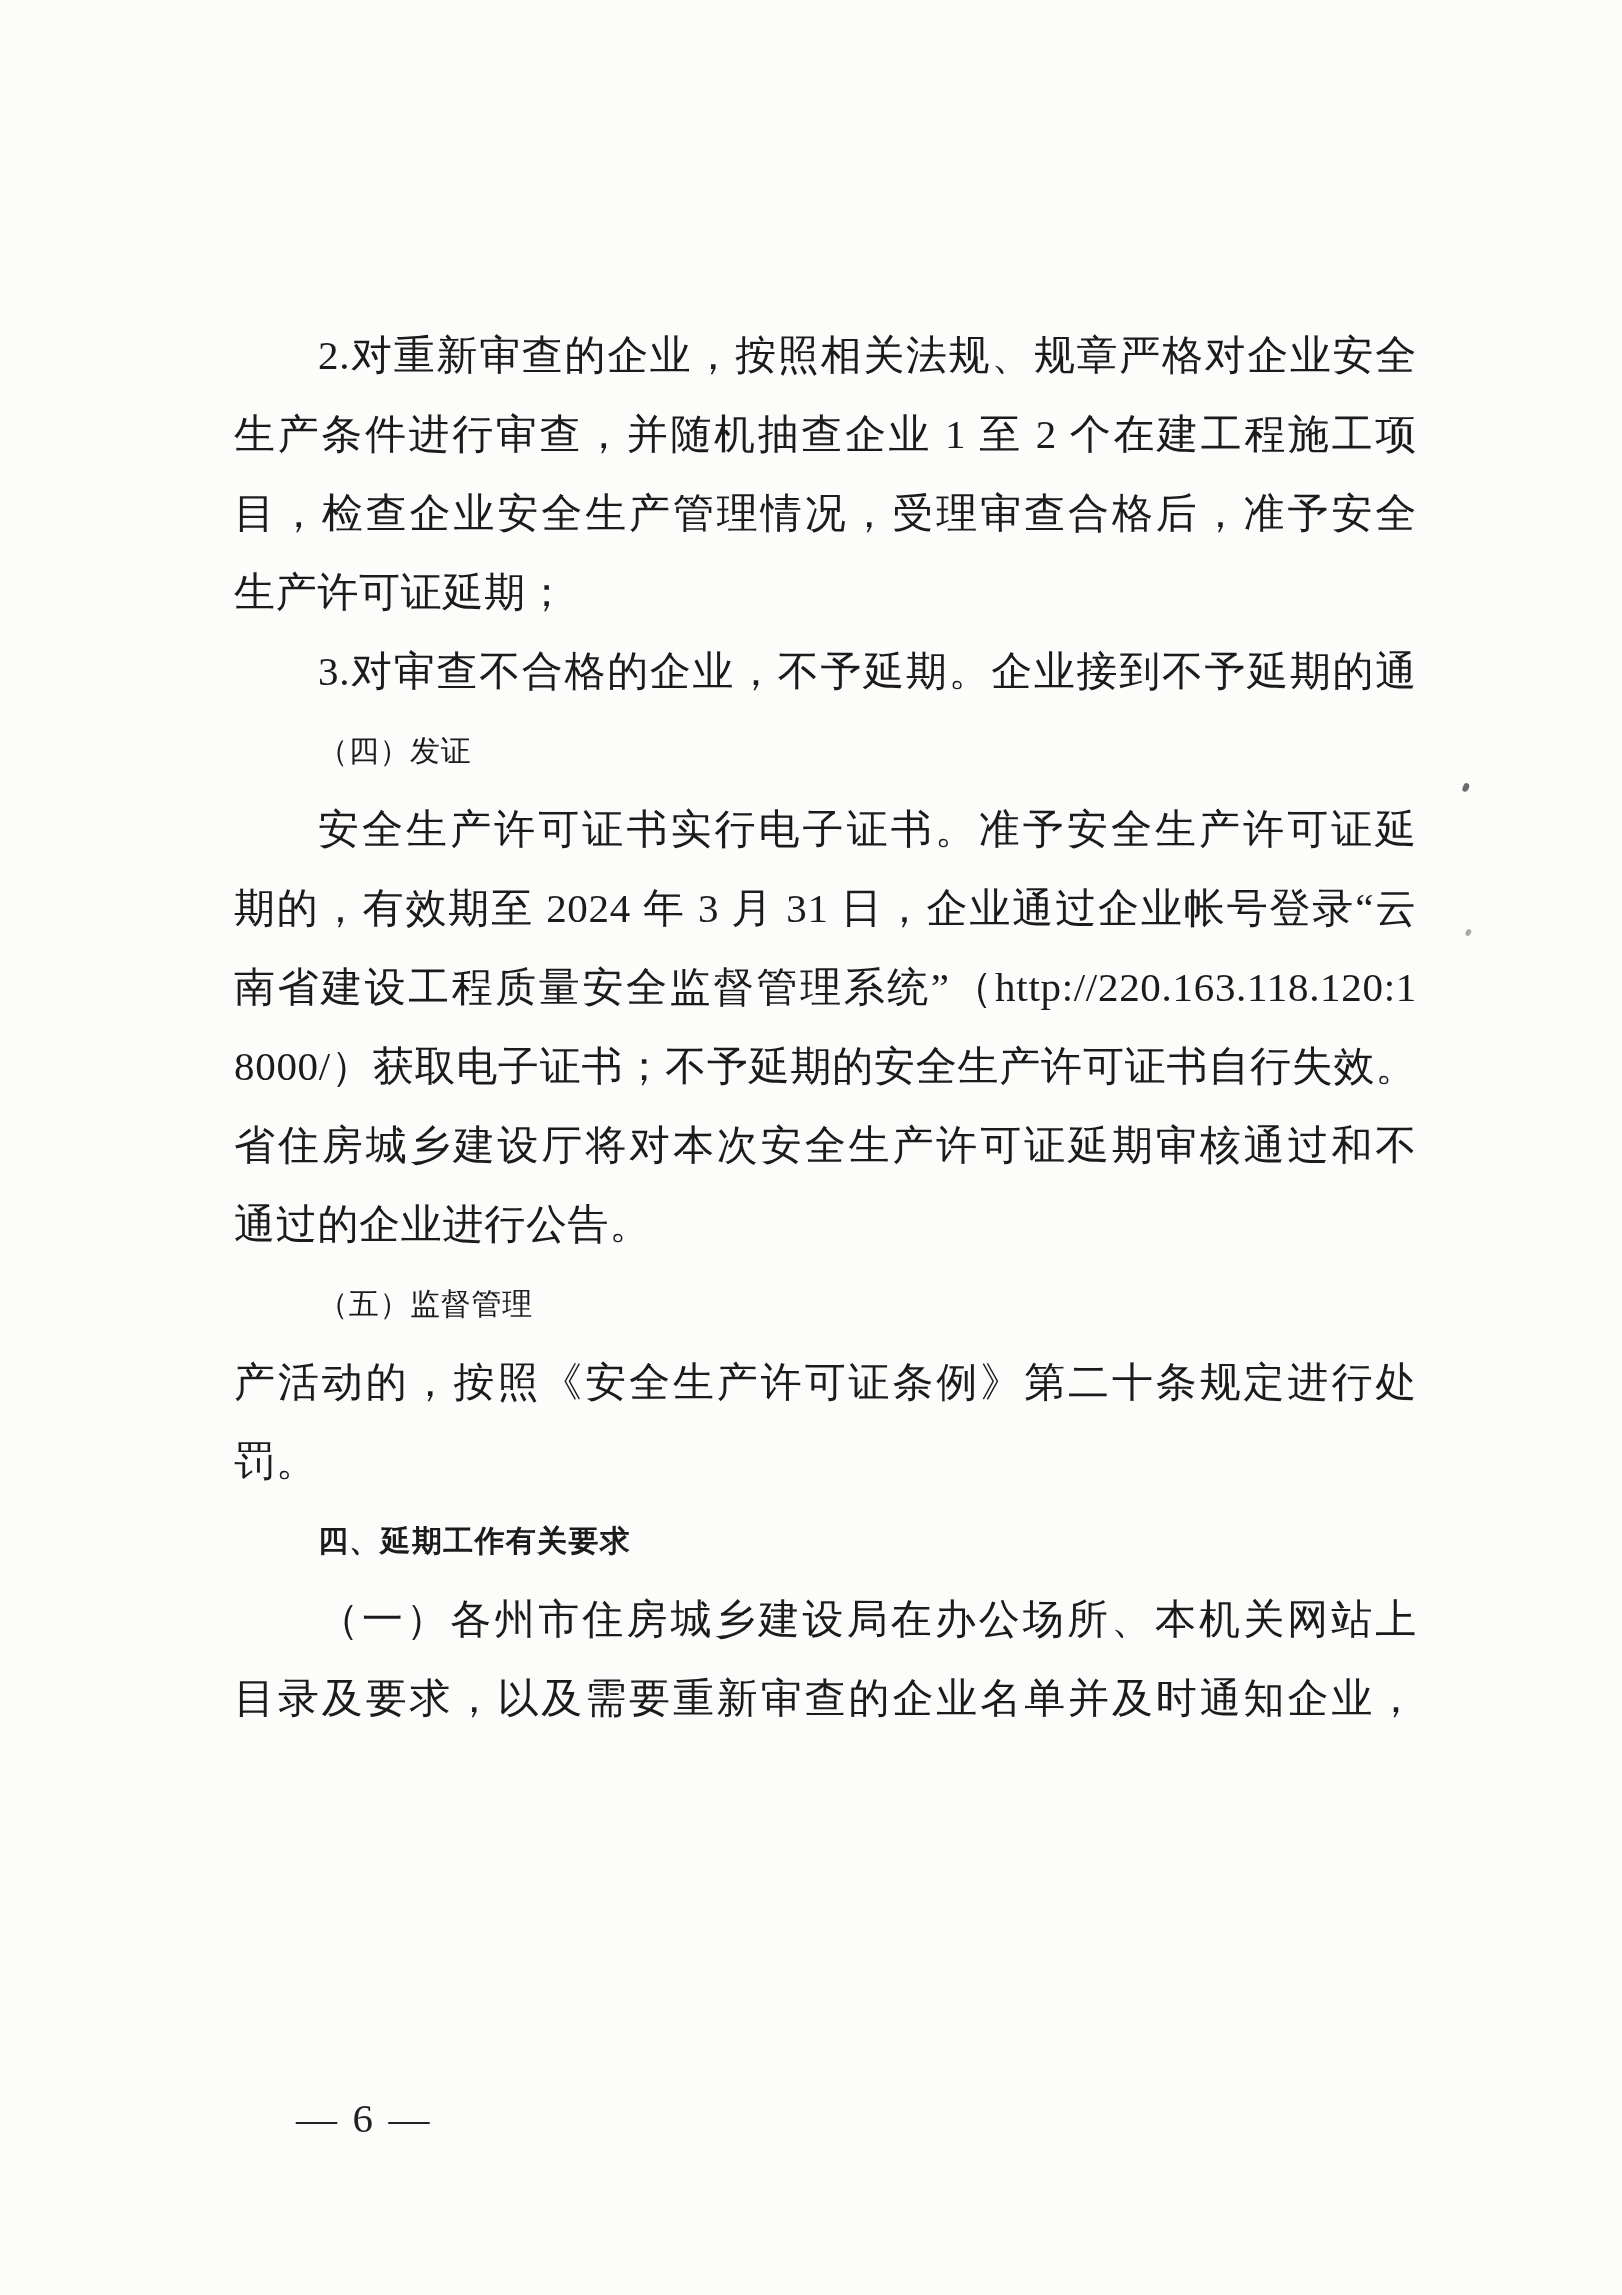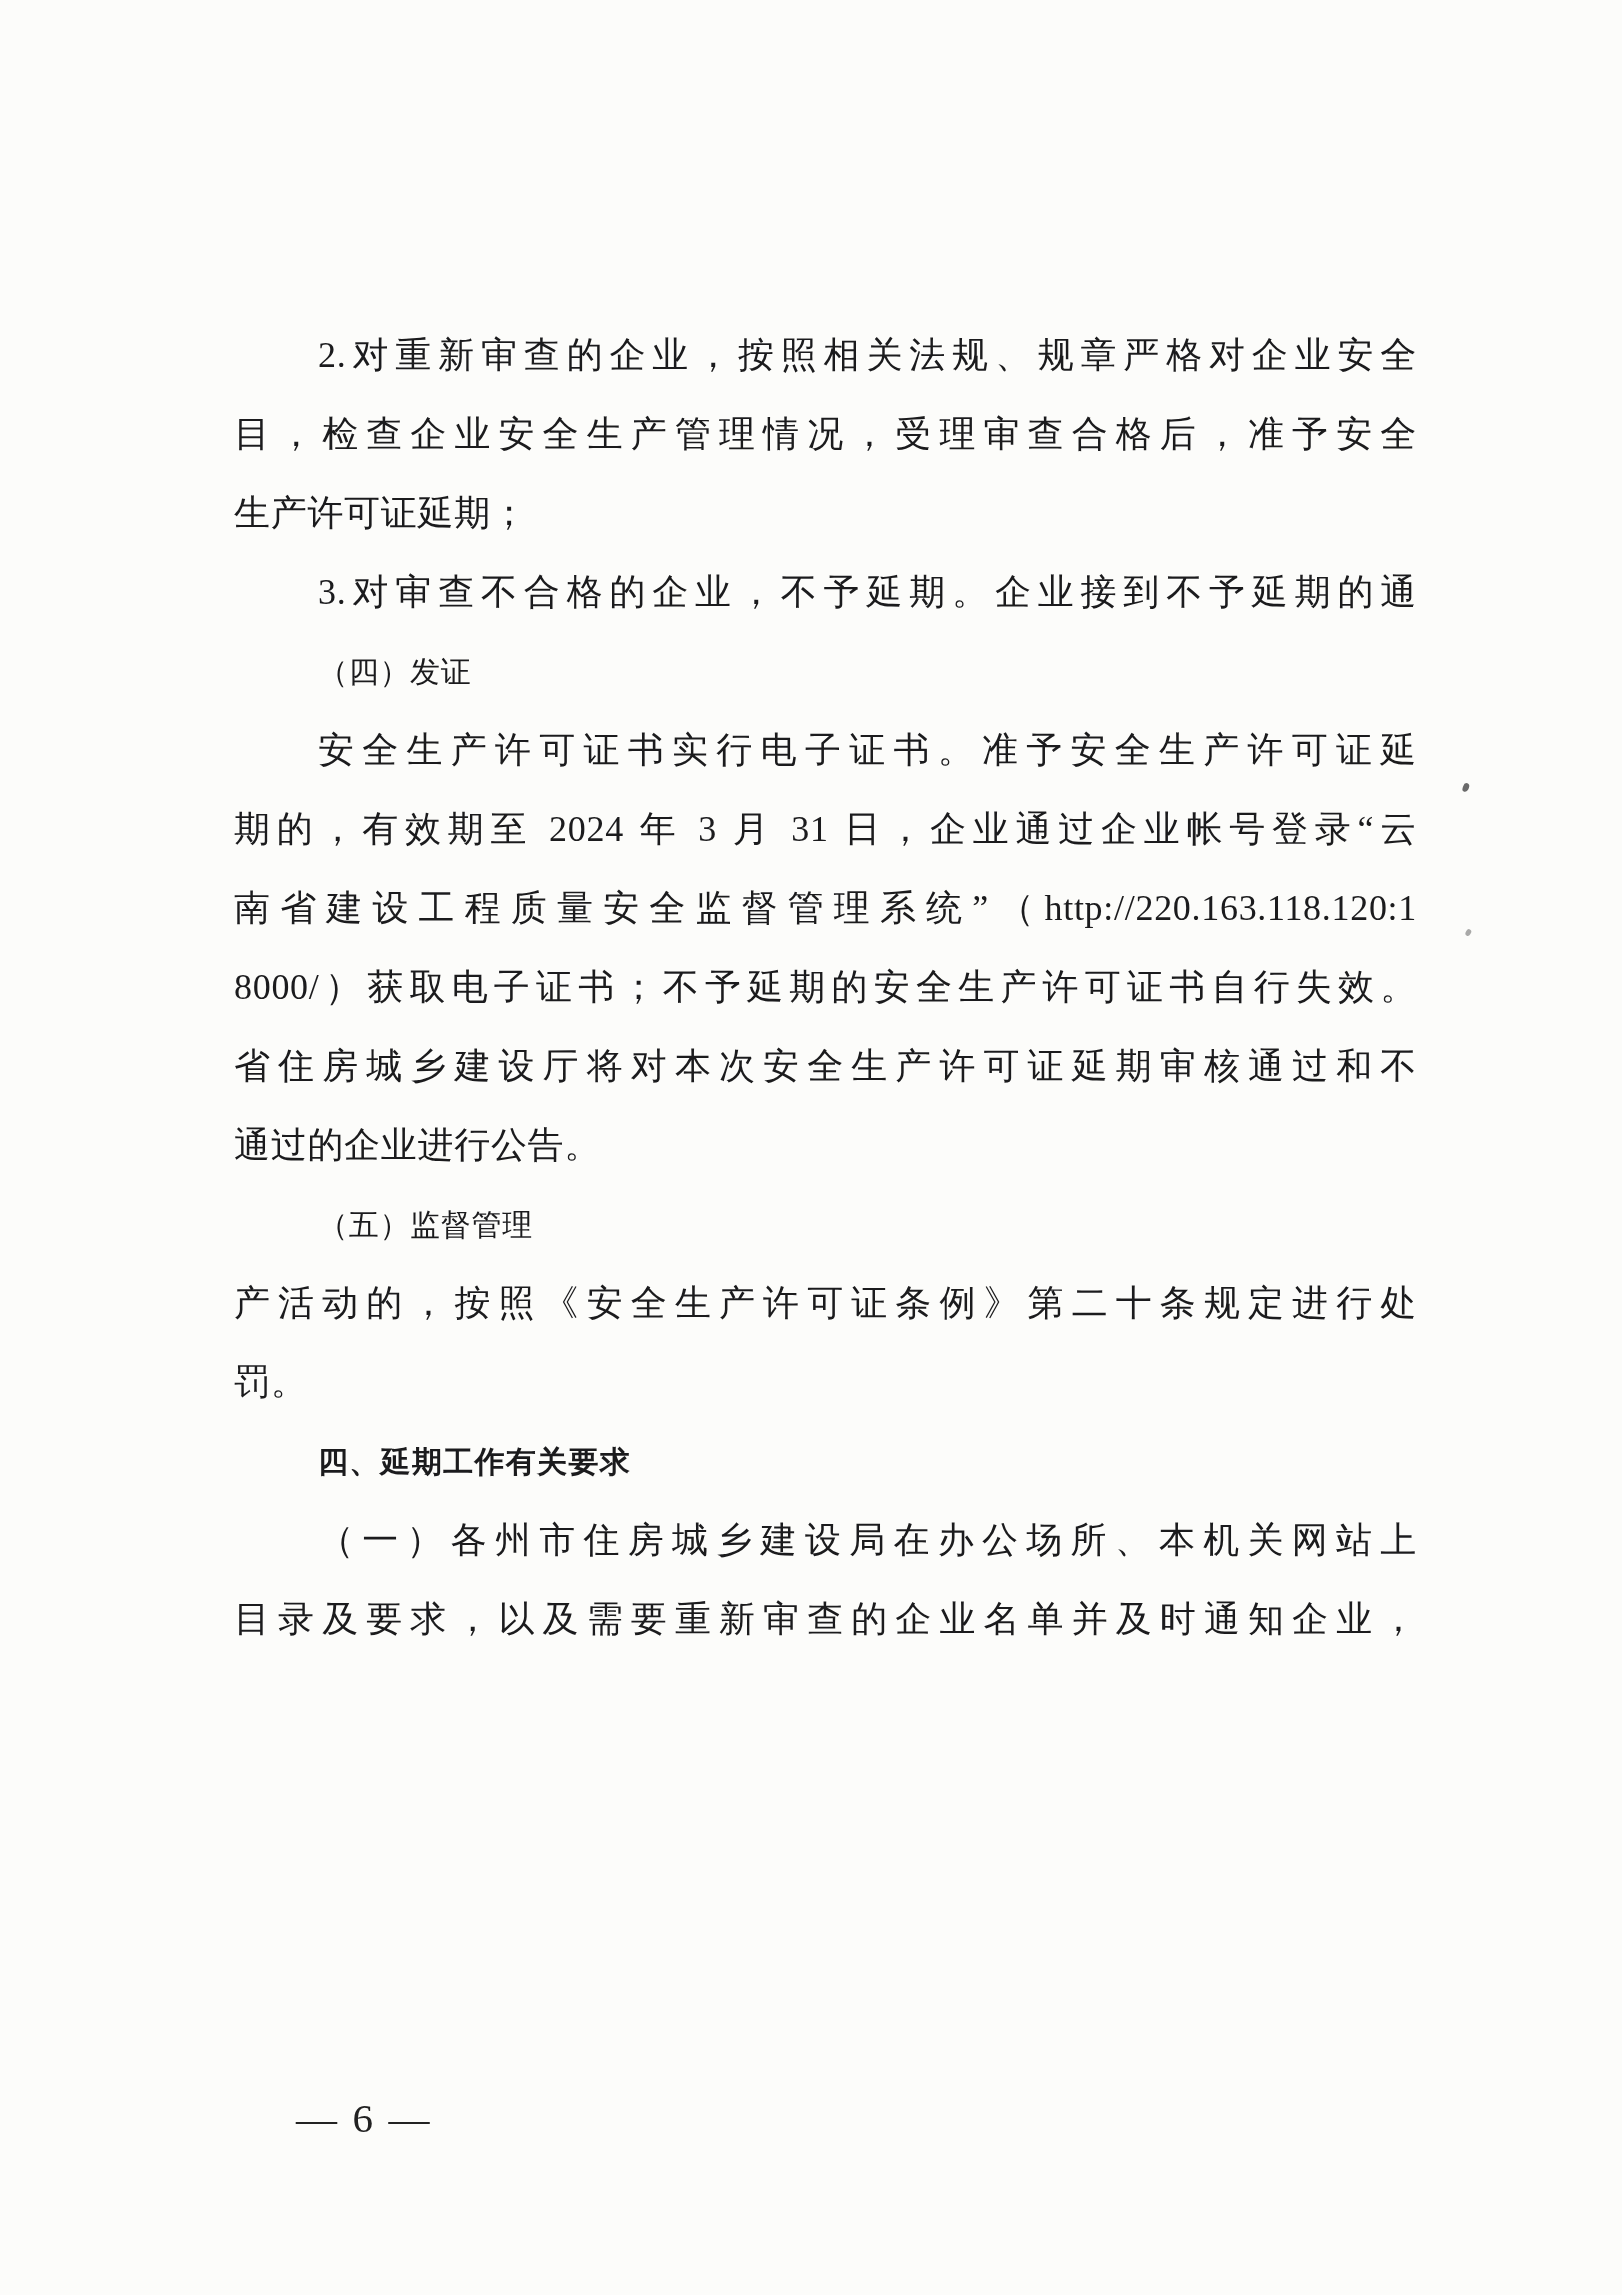--- a/index.html
+++ b/index.html
@@ -13,21 +13,21 @@
     overflow:hidden;
   }
   .text-block {
     position:absolute;
     left:234px; top:316px;
     width:1183px;
   }
   .line {
     height:79px;
     line-height:79px;
-    font-size:36px;
+    font-size:41px;
     letter-spacing:0.7px;
     white-space:nowrap;
   }
   .line.justify {
     white-space:normal;
     text-align:justify;
     text-align-last:justify;
   }
   .line.indent { padding-left:84px; }
   .line.kai-heading { font-size:30px; }
@@ -63,20 +63,21 @@
     transform:rotate(30deg);
     opacity:.5;
   }
 </style>
 </head>
 <body>
 
 <div class="page">
   <main class="text-block">
       <div class="line indent justify">2.对重新审查的企业，按照相关法规、规章严格对企业安全</div>
+      <div class="line justify">生产条件进行审查，并随机抽查企业 1 至 2 个在建工程施工项</div>
       <div class="line justify">目，检查企业安全生产管理情况，受理审查合格后，准予安全</div>
       <div class="line">生产许可证延期；</div>
       <div class="line indent justify">3.对审查不合格的企业，不予延期。企业接到不予延期的通</div>
       <div class="line indent kai-heading">（四）发证</div>
       <div class="line indent justify">安全生产许可证书实行电子证书。准予安全生产许可证延</div>
       <div class="line justify">期的，有效期至 2024 年 3 月 31 日，企业通过企业帐号登录“云</div>
       <div class="line justify">南省建设工程质量安全监督管理系统”（http://220.163.118.120:1</div>
       <div class="line justify">8000/）获取电子证书；不予延期的安全生产许可证书自行失效。</div>
       <div class="line justify">省住房城乡建设厅将对本次安全生产许可证延期审核通过和不</div>
       <div class="line">通过的企业进行公告。</div>

